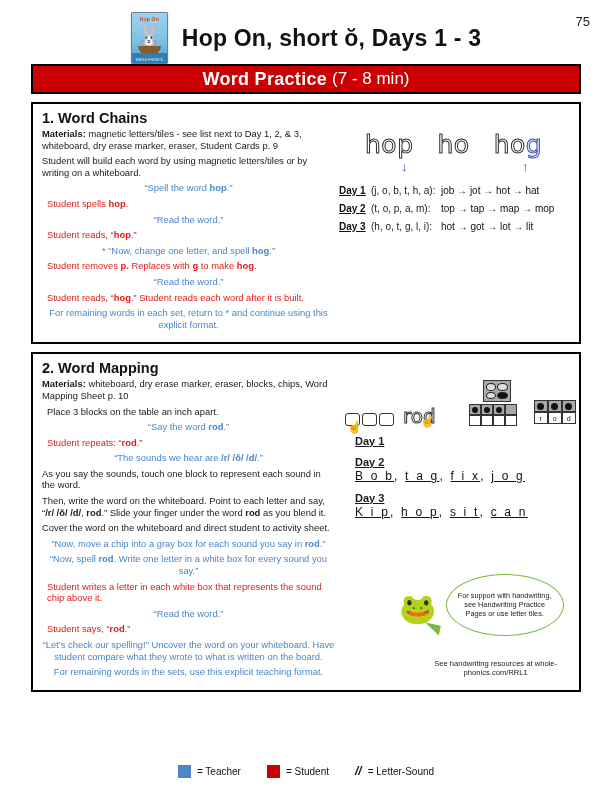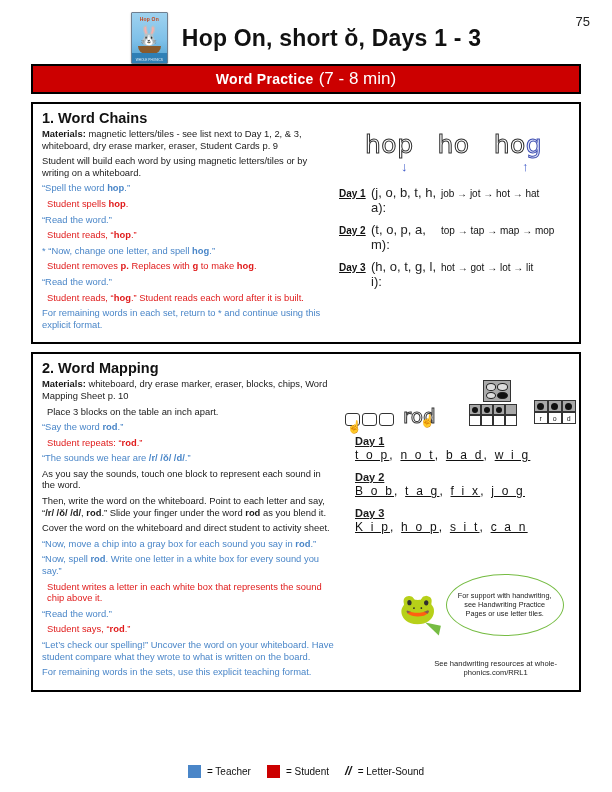--- a/index.html
+++ b/index.html
@@ -53,38 +53,38 @@
     font-size:23px; font-weight:600; letter-spacing:.2px; color:#111;
   }
 
   
   .banner-wrap { padding:0 31px; }
   .banner {
     background:#cc0000; border:2px solid #000;
     height:30px; display:flex; align-items:center; justify-content:center;
     color:#fff;
   }
-  .banner .b-main { font-size:14px; font-weight:600; letter-spacing:.3px; }
+  .banner .b-main { font-size:18px; font-weight:600; letter-spacing:.3px; }
   .banner .b-sub { font-size:17px; margin-left:5px; }
 
   
   .section {
     margin:8px 31px 0 31px;
     border:2px solid #000; background:#fff;
     padding:6px 24px 8px 9px;
     position:relative;
   }
   .sec-head { font-size:14.5px; font-weight:700; color:#111; margin:0 0 2px 0; }
   .cols { display:flex; }
   .col-left { width:293px; flex:0 0 293px; }
   .col-right { flex:1; padding-left:4px; position:relative; }
 
   p { margin:0 0 4px 0; }
   .body-txt  { font-size:9.4px; line-height:11.6px; color:#1a1a1a; }
-  .teacher   { font-size:9.4px; line-height:11.6px; color:#4a86c8; }
+  .teacher   { font-size:9.4px; line-height:11.6px; color:#4a86c8;text-align:center; }
   .student   { font-size:9.4px; line-height:11.6px; color:#e01b1b; padding-left:5px; }
   .indent    { padding-left:5px; }
   b, .bold   { font-weight:700; }
 
   
   .chain-words {
     display:flex; align-items:flex-start; gap:24px;
     padding:2px 0 0 26px; height:34px;
   }
   .hollow {
@@ -100,21 +100,21 @@
     position:absolute; color:#3a56c8; font-size:13px; line-height:13px;
   }
   .arr.down { left:62px; top:-2px; }
   .arr.up   { left:183px; top:-2px; }
 
   .day-line { display:flex; align-items:baseline; margin-top:7px; font-size:9.6px; }
   .day-lbl {
     font-weight:700; text-decoration:underline; width:32px;
     font-size:10px; color:#111;
   }
-  .day-letters { font-size:13px; color:#222; width:70px; }
+  .day-letters { font-size:10px; color:#222; width:70px; }
   .day-chain { font-size:10px; color:#111; }
 
   
   .map-graphic { display:flex; align-items:flex-end; gap:9px; padding:2px 0 0 6px; height:48px;}
   .blocks { display:flex; gap:2px; position:relative; }
   .blk { width:15px; height:13px; border:1.4px solid #333; border-radius:3px; background:#fff; }
   .hand { position:absolute; font-size:12px; left:2px; top:7px; }
   .hand2 { font-size:12px; position:relative; top:2px; left:-24px; }
   .rod-hollow {
     font-size:20px; -webkit-text-stroke:1px #333; color:#fff;
@@ -162,21 +162,21 @@
   }
   .frog { position:absolute; left:4px; top:22px; font-size:30px; line-height:30px; }
   .frog-sub {
     position:absolute; right:0; bottom:0; width:140px; text-align:center;
     font-size:7.6px; line-height:9.4px; color:#222;
   }
 
   
   .legend {
     position:absolute; left:0; right:0; bottom:14px;
-    display:flex; align-items:center; justify-content:center; gap:16px;
+    display:flex; align-items:center; justify-content:center; gap:26px;
     font-size:10px; color:#111;
   }
   .legend .item { display:flex; align-items:center; gap:6px; }
   .sw { width:13px; height:13px; display:inline-block; }
   .sw.blue { background:#4a86c8; }
   .sw.red  { background:#cc0000; }
   .slash { font-weight:700; font-style:italic; font-size:12px; }
 </style>
 </head>
 <body>
@@ -327,21 +327,20 @@
             </span>
           <span class="cell white">r</span>
           <span class="cell white">o</span>
           <span class="cell white">d</span>
         </div>
       </div>
 
       <div>
           <div class="day-block">
             <div class="dlabel">Day 1</div>
-            <div class="dwords"><span>t o p</span>, <span>n o t</span>, <span>b a d</span>, <span>w i g</span></div>
           </div>
           <div class="day-block">
             <div class="dlabel">Day 2</div>
             <div class="dwords"><span>B o b</span>, <span>t a g</span>, <span>f i x</span>, <span>j o g</span></div>
           </div>
           <div class="day-block">
             <div class="dlabel">Day 3</div>
             <div class="dwords"><span>K i p</span>, <span>h o p</span>, <span>s i t</span>, <span>c a n</span></div>
           </div>
         </div>

